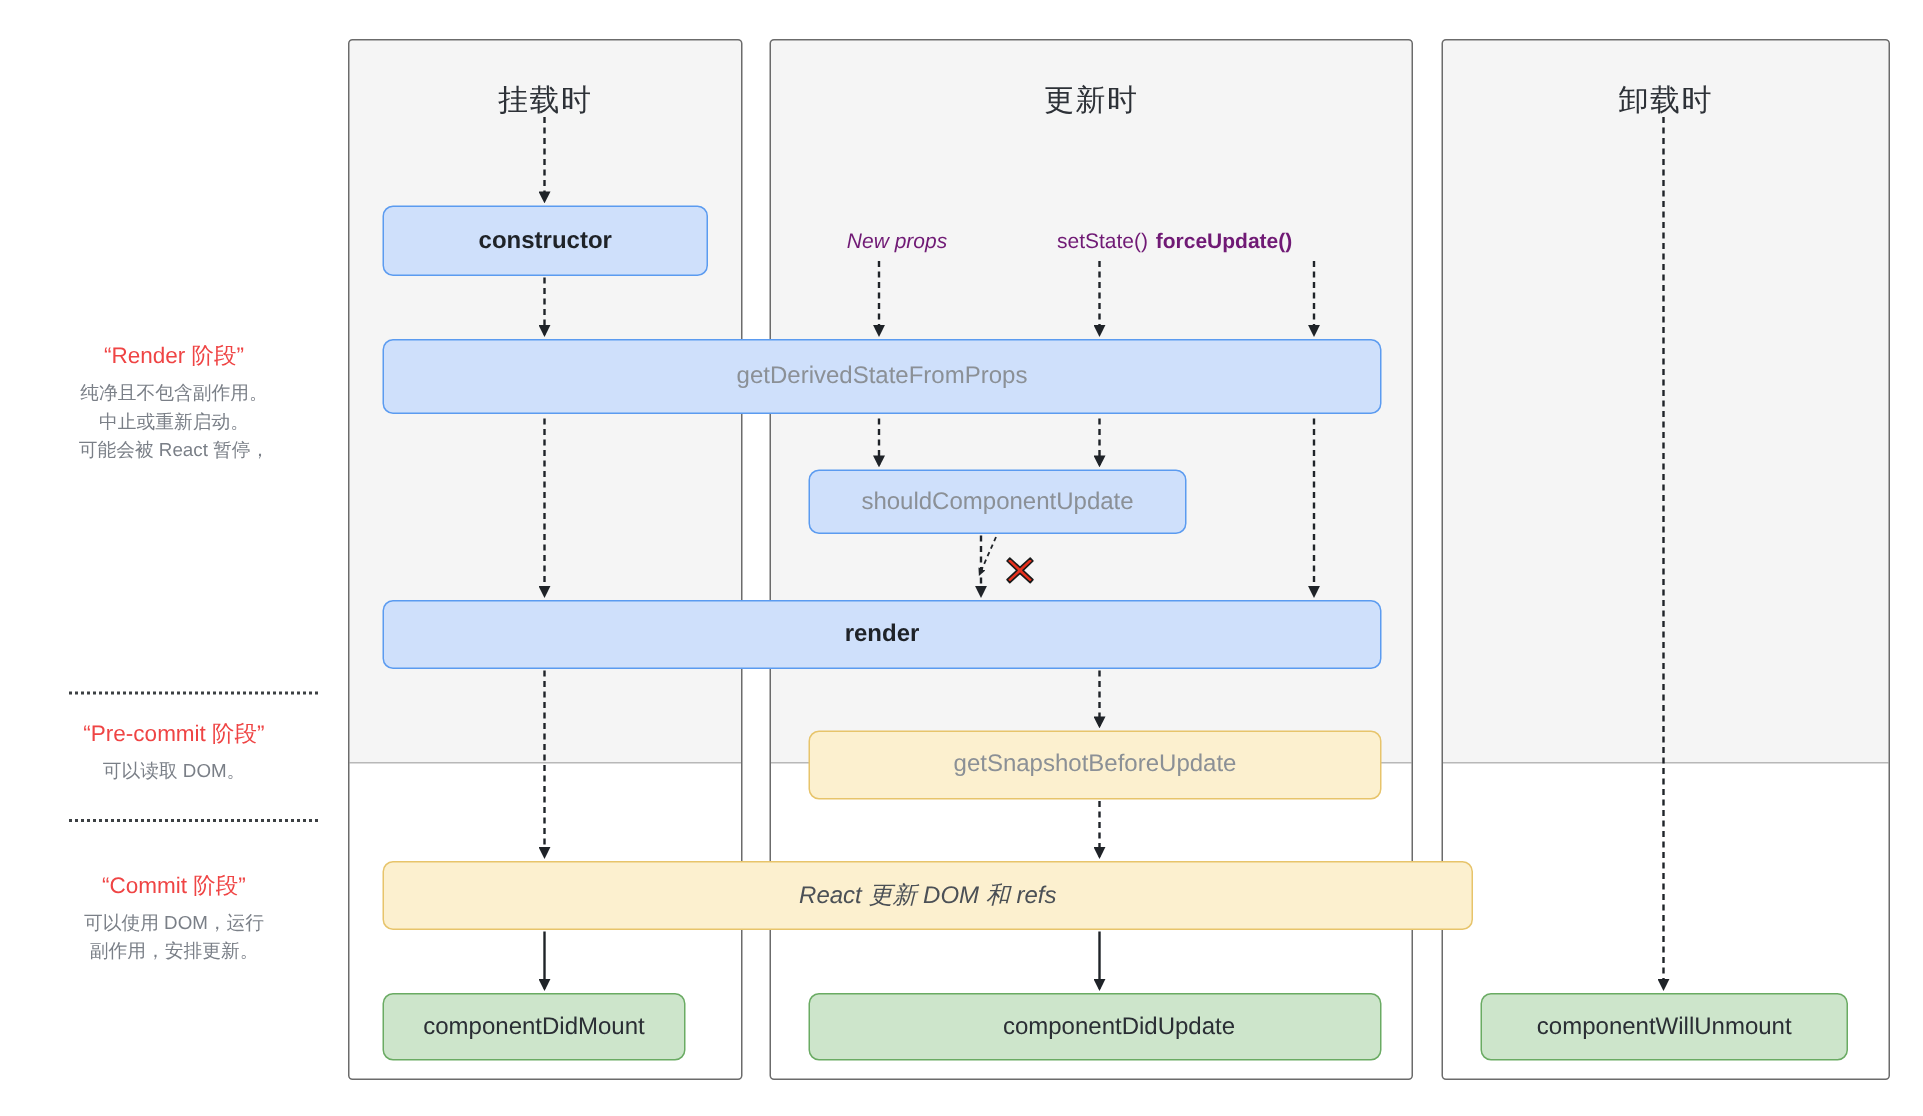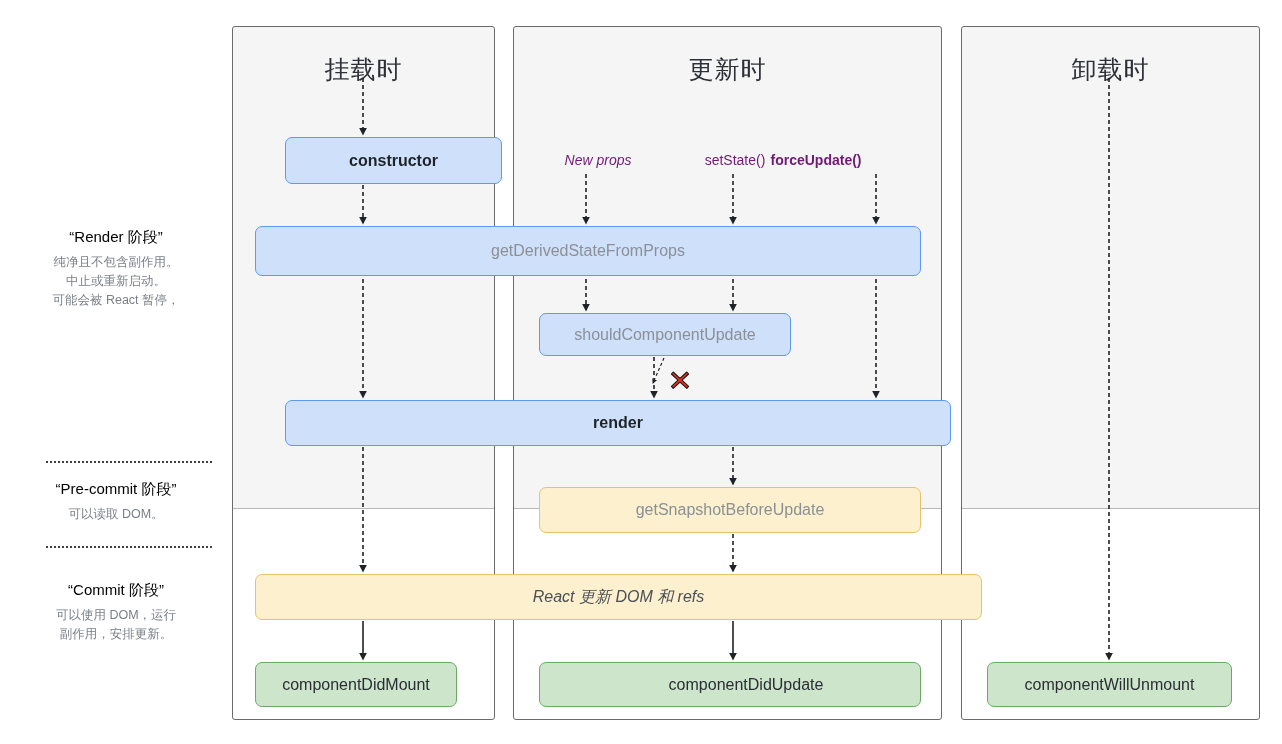--- a/index.html
+++ b/index.html
@@ -24,21 +24,21 @@
     height: 744px;
   }
   .legend-block {
     position: absolute;
     width: 232px;
     text-align: center;
     color: #6b6f76;
   }
   .legend-title {
     font-size: 15px;
-    color: #000000;
+    color: #ef4444;
     margin-bottom: 6px;
     white-space: nowrap;
   }
   .legend-desc {
     font-size: 12.5px;
     line-height: 19px;
     color: #7a7f87;
   }
   .legend-desc div { white-space: nowrap; }
 
@@ -69,21 +69,21 @@
     border: 1px solid #6b6b6b;
     border-radius: 3px;
     box-sizing: border-box;
     background: transparent;
   }
   .col-title {
     position: absolute;
     top: 26px;
     width: 100%;
     text-align: center;
-    font-size: 25px;
+    font-size: 20px;
     color: #2d3137;
     letter-spacing: 1px;
   }
 
   
   .node {
     position: absolute;
     box-sizing: border-box;
     border-radius: 7px;
     display: flex;
@@ -97,21 +97,21 @@
     border: 1.4px solid #5b9bf0;
   }
   .node.yellow {
     background: #fcf0cf;
     border: 1.4px solid #e7c46b;
   }
   .node.green {
     background: #cde5cb;
     border: 1.4px solid #6aab63;
   }
-  .node.strong { color: #1f2328; font-weight: bold; margin-left: 30px; }
+  .node.strong { color: #1f2328; font-weight: bold; }
   .node.muted  { color: #8b9096; font-weight: normal; }
   .node.italic { color: #4b5056; font-style: italic; }
   .node.plain  { color: #2a2e34; font-weight: normal; }
 
   
   .trigger {
     position: absolute;
     font-size: 14px;
     color: #701a75;
     text-align: center;

